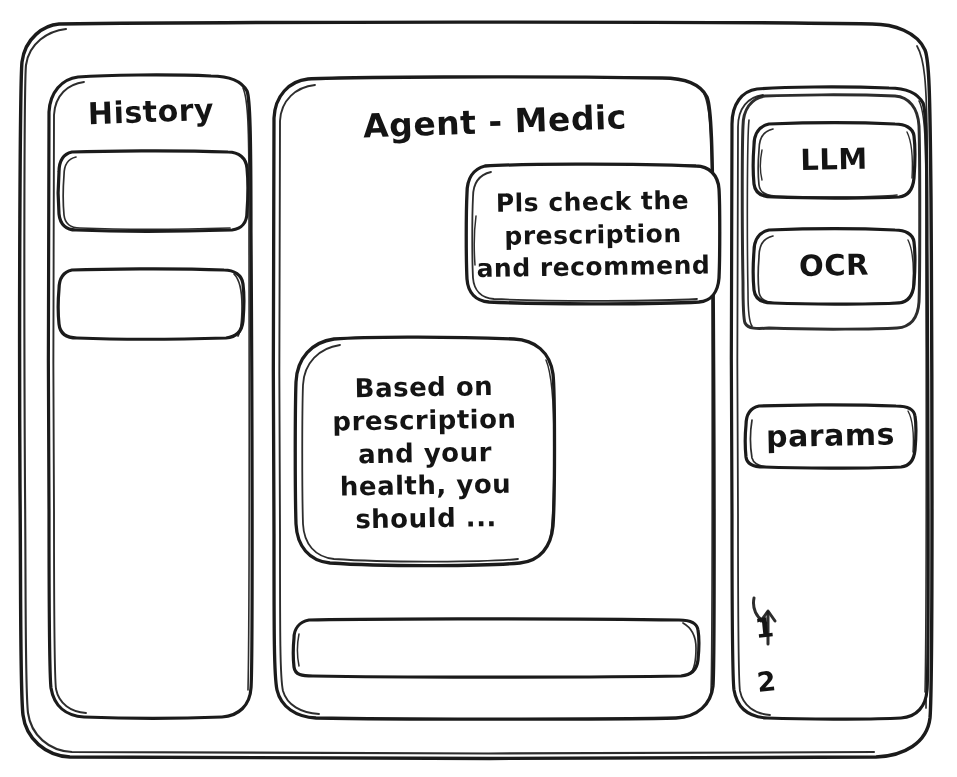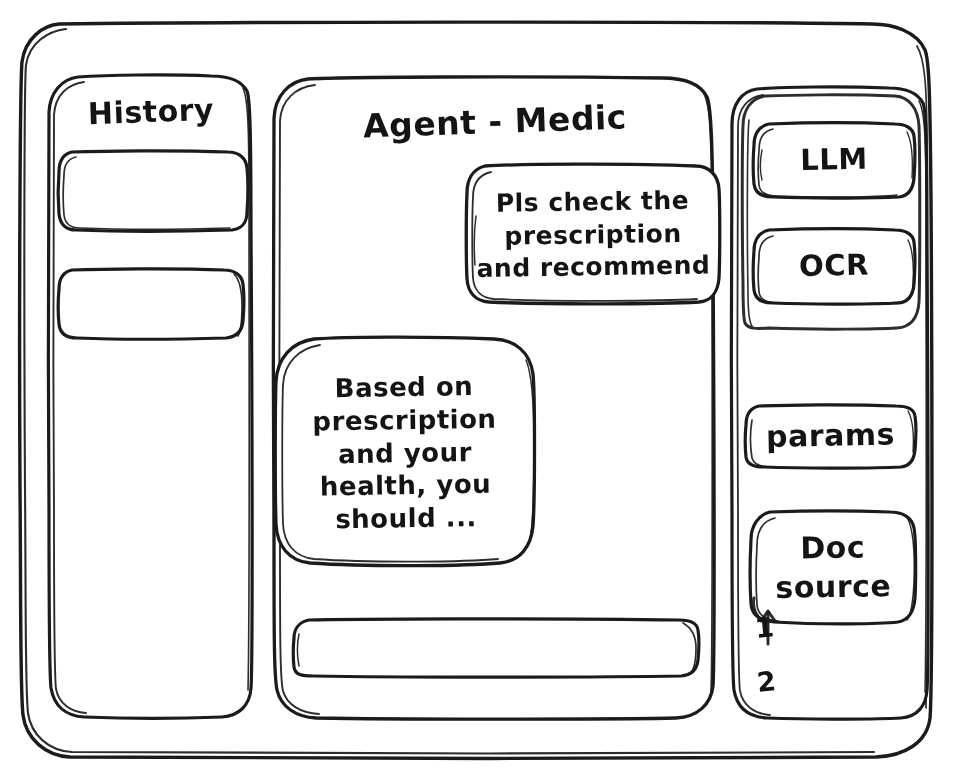--- a/index.html
+++ b/index.html
@@ -167,21 +167,21 @@
         M 28,11 C 15,14 10,23 10,36 C 9,56 9,98 10,117
         C 11,130 19,137 31,138 C 95,141 198,140 234,138"></path>
       <path class="sk-stroke2" stroke-width="1.5" d="
         M 13,55 C 11,70 11,90 12,104"></path>
     </svg>
     <div class="bubble-text hand">Pls check the
 prescription
 and recommend</div>
   </div>
 
-  <div class="sketch" style="left:272px;top:334px;width:266px;height:238px;text-decoration:underline;">
+  <div class="sketch" style="left:292px;top:334px;width:266px;height:238px;text-decoration:underline;">
     <svg width="266" height="238" viewBox="0 0 266 238">
       <path class="sk-stroke" stroke-width="3.3" d="
         M 42,5 C 20,8 5,24 4,48 C 3,76 3,160 4,190
         C 5,212 17,227 38,229 C 96,233 196,232 228,229
         C 248,227 259,213 261,192 C 263,165 263,58 261,40
         C 258,18 243,6 222,5 C 150,2 70,3 42,5 Z"></path>
       <path class="sk-stroke2" stroke-width="1.8" d="
         M 48,11 C 27,14 12,29 11,51 C 10,78 10,160 11,190
         C 12,210 23,223 42,225 C 100,229 194,228 226,225"></path>
       <path class="sk-stroke2" stroke-width="1.5" d="
@@ -280,36 +280,20 @@
         C 167,64 171,58 172,48 C 173,36 173,20 172,14
         C 171,7 163,4 153,4 C 105,2 42,3 16,4 Z"></path>
       <path class="sk-stroke2" stroke-width="1.7" d="
         M 9,18 C 7,30 7,44 9,56 C 11,63 18,65 28,65"></path>
       <path class="sk-stroke2" stroke-width="1.4" d="
         M 165,9 C 170,18 171,34 170,50"></path>
     </svg>
     <div class="label hand" style="font-size:30px;">params</div>
   </div>
 
-  <div class="sketch" style="left:748px;top:508px;width:170px;height:118px;">
-    <svg width="170" height="118" viewBox="0 0 170 118">
-      <path class="sk-stroke" stroke-width="3.2" d="
-        M 22,4 C 10,7 3,18 3,32 C 2,50 2,80 3,96
-        C 4,108 13,113 26,114 C 76,117 132,116 150,114
-        C 161,112 166,103 167,90 C 168,72 168,30 166,20
-        C 164,9 154,4 142,4 C 92,2 48,3 22,4 Z"></path>
-      <path class="sk-stroke2" stroke-width="1.7" d="
-        M 27,10 C 15,13 9,23 9,37 C 8,55 8,82 9,97
-        C 10,108 18,112 30,113"></path>
-      <path class="sk-stroke2" stroke-width="1.5" d="
-        M 159,9 C 165,20 167,44 166,74 C 165,94 163,107 159,112"></path>
-    </svg>
-    <div class="bubble-text hand" style="font-size:30px;line-height:1.30;">Doc
-source</div>
-  </div>
 
   <div class="sketch" style="left:748px;top:596px;width:60px;height:60px;">
     <svg width="60" height="60" viewBox="0 0 60 60">
       <path class="sk-stroke2" stroke-width="3.0" d="
         M 6,2 C 4,12 8,22 18,27"></path>
       <path class="sk-stroke2" stroke-width="3.0" d="
         M 20,16 L 20,48"></path>
       <path class="sk-stroke2" stroke-width="3.0" d="
         M 13,25 L 20,15 L 27,25"></path>
     </svg>

